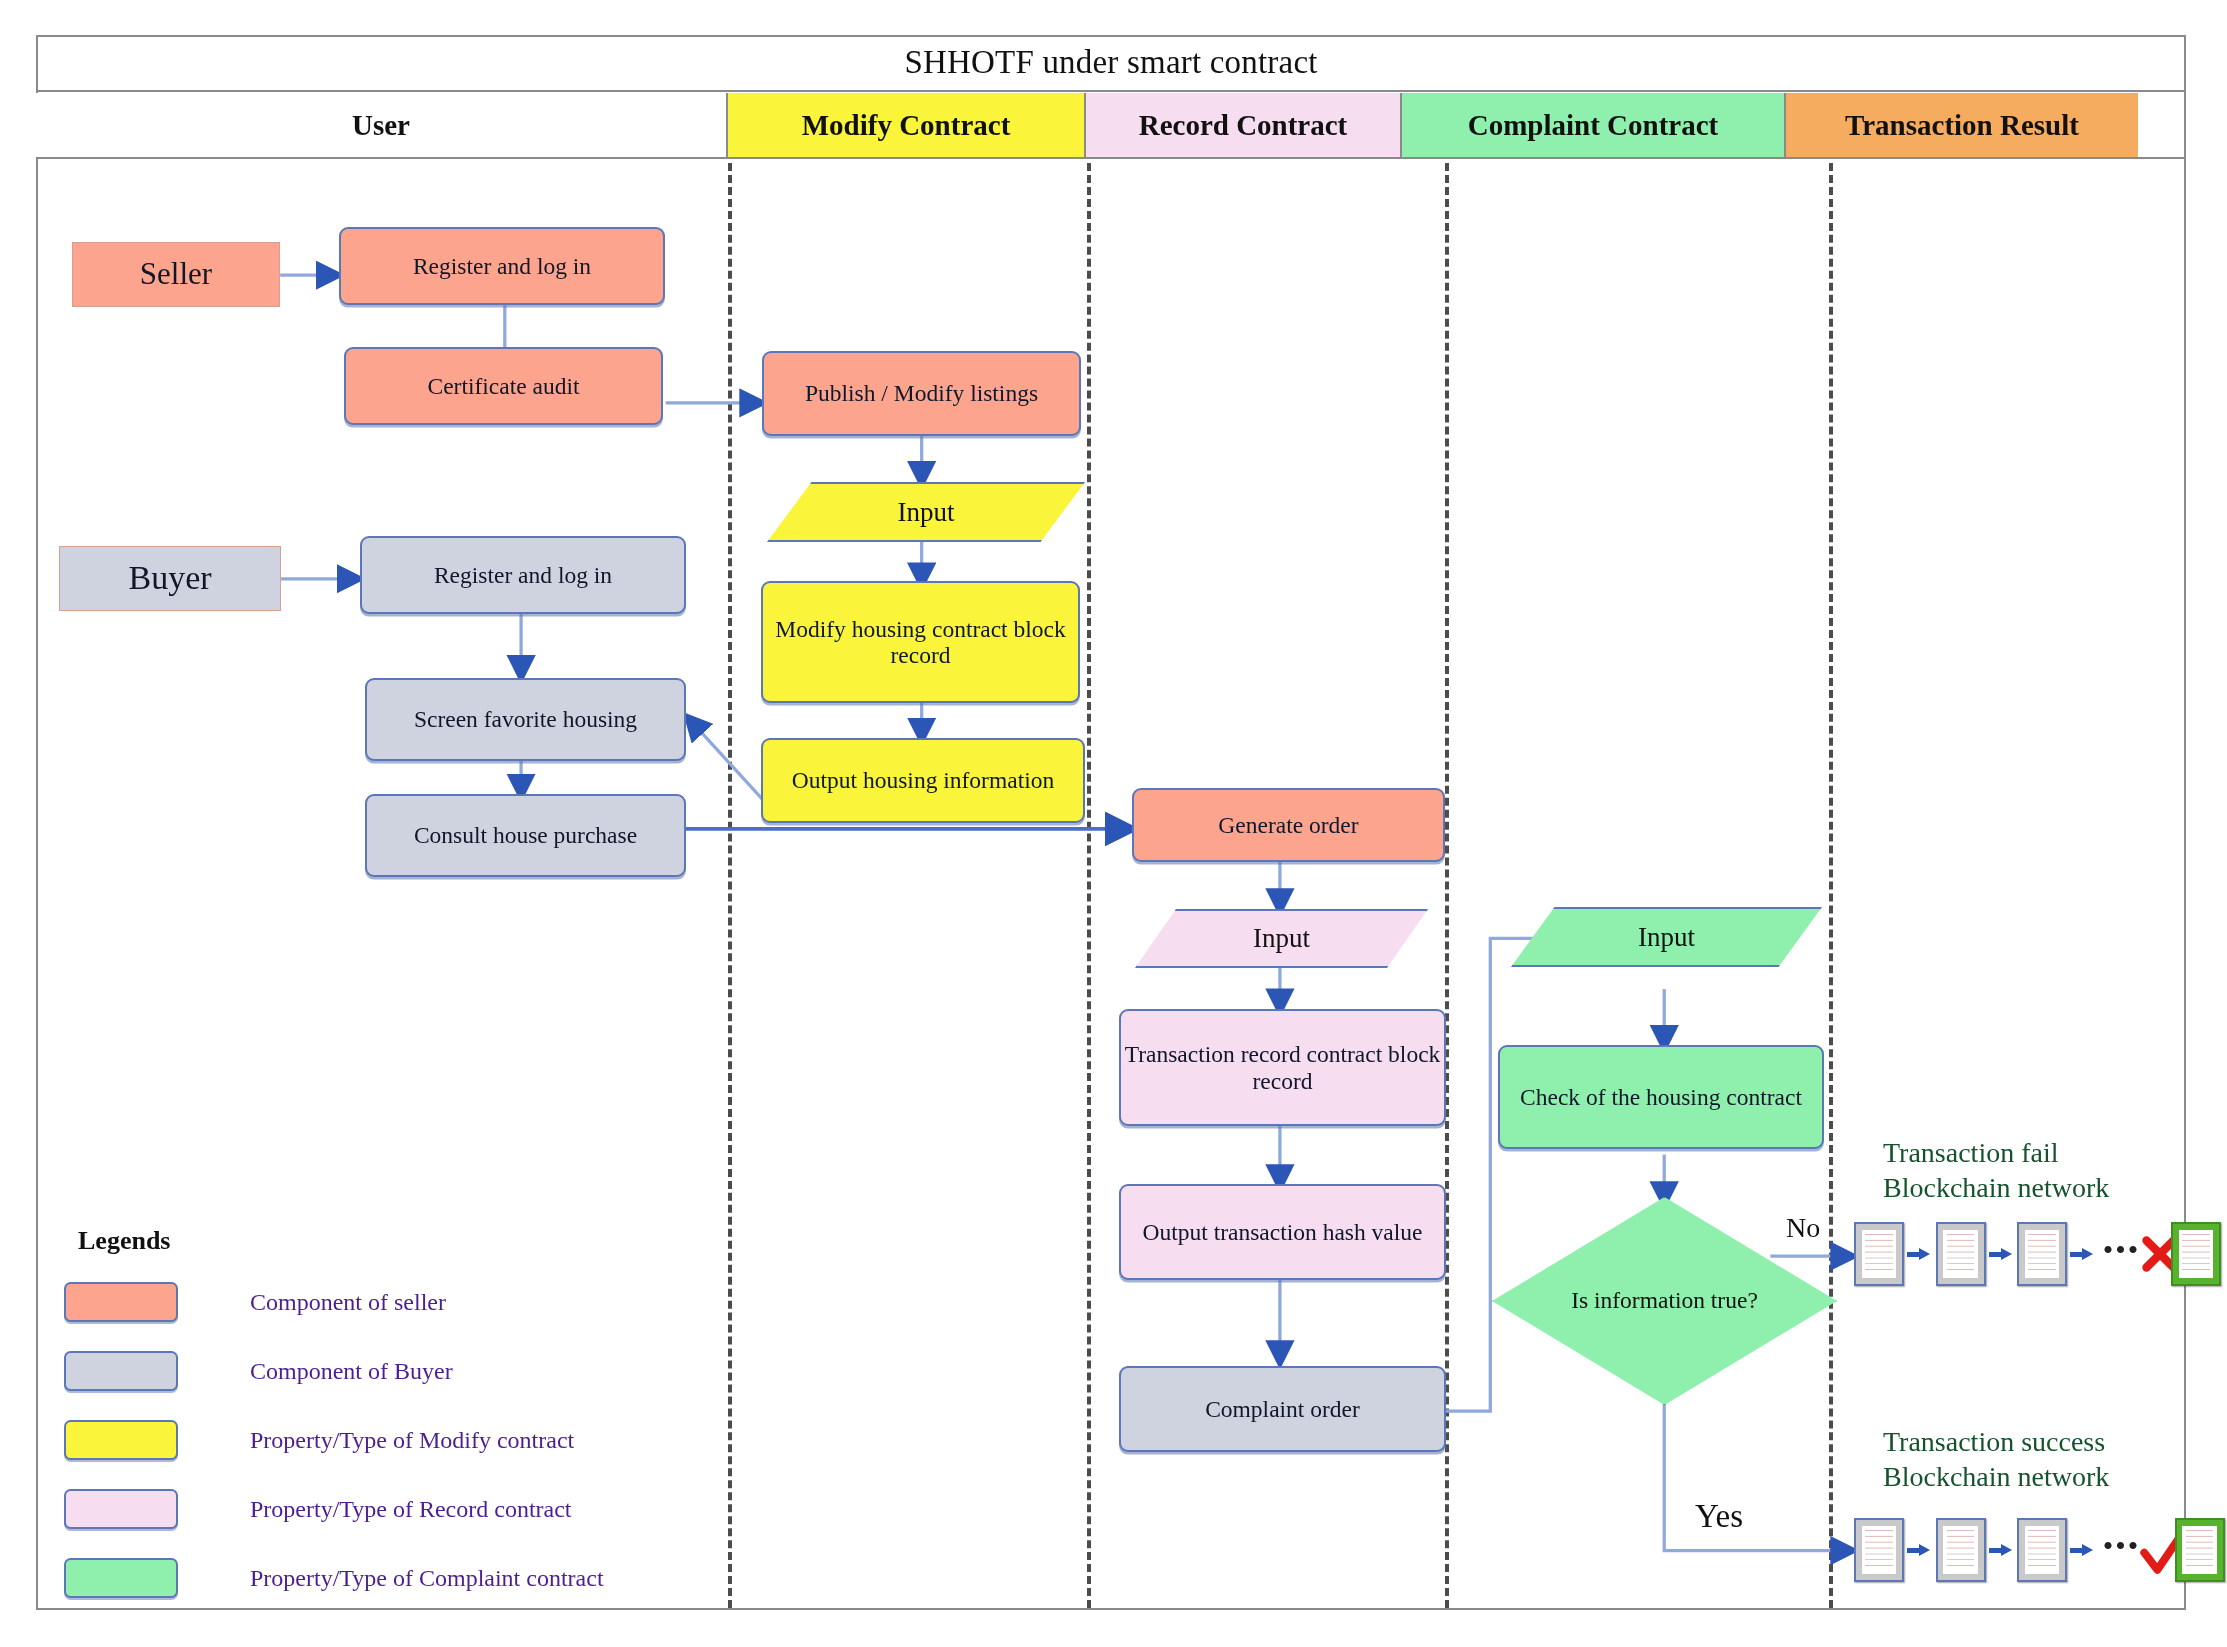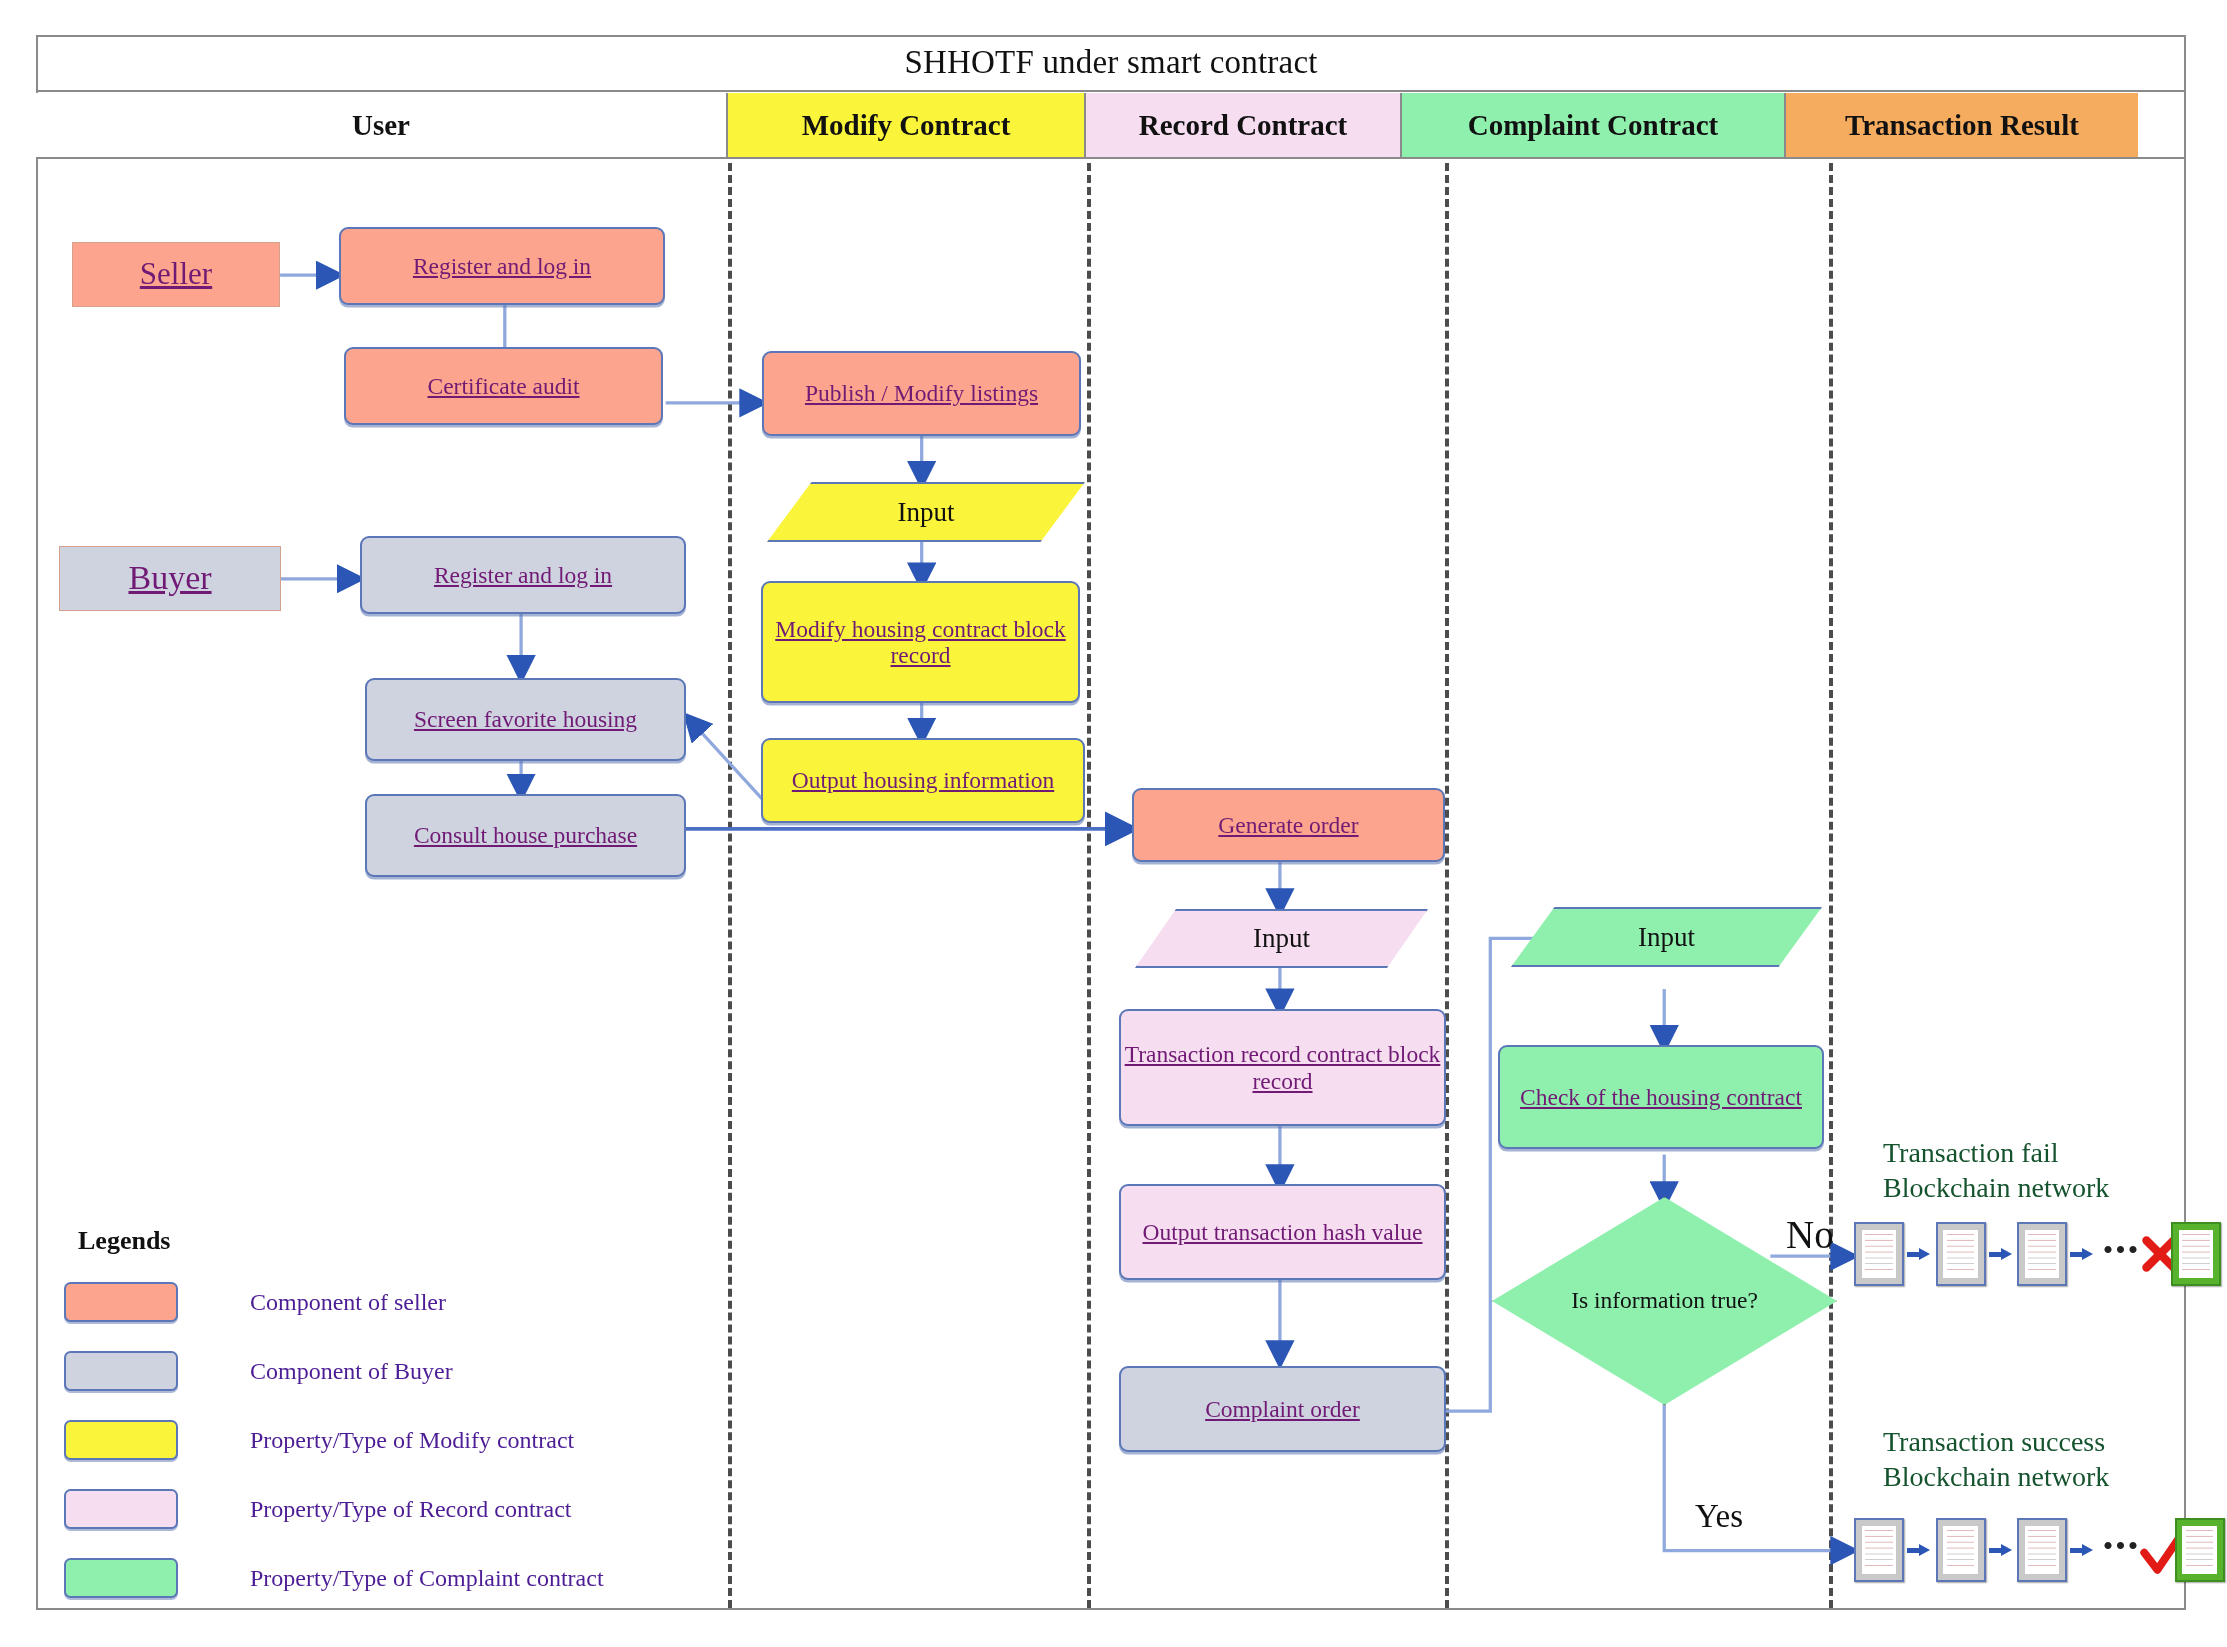--- a/index.html
+++ b/index.html
@@ -21,23 +21,23 @@
             border-bottom:2.6px solid #8a8a8a;box-sizing:border-box;display:flex;}
   .hdr-cell{display:flex;align-items:center;justify-content:center;
             font-weight:bold;font-size:29px;color:#111;box-sizing:border-box;}
   .hdr-cell.sep{border-right:2px solid #8a8a8a;}
 
   
   .divider{position:absolute;width:0;border-left:4.6px dashed #4c4c4c;}
 
   
   .node{position:absolute;box-sizing:border-box;display:flex;align-items:center;
-        justify-content:center;text-align:center;color:#701a75;line-height:1.12;
+        justify-content:center;text-align:center;color:#0f172a;line-height:1.12;
         font-size:23.5px;border:2px solid #5b77b8;border-radius:9px;
-        box-shadow:0 2.6px 0 rgba(90,115,175,.55);text-decoration:underline;}
+        box-shadow:0 2.6px 0 rgba(90,115,175,.55);}
   .node.plain{border-radius:0;box-shadow:none;border:0.7px solid #d6a08e;}
   .seller{background:#FCA48D;}
   .buyer{background:#CFD2DF;}
   .yellow{background:#FAF53A;}
   .pink{background:#F6DDF0;}
   .green{background:#8FF0AE;}
 
   
   .para{position:absolute;box-sizing:border-box;display:flex;align-items:center;
         justify-content:center;font-size:27px;color:#111;
@@ -189,21 +189,21 @@
   <div class="node pink" style="left:1119px;top:1184px;width:327px;height:96px;">Output transaction hash value</div>
 
   <div class="node buyer" style="left:1119px;top:1366px;width:327px;height:86px;">Complaint order</div>
 
   <div class="para g" style="left:1511px;top:907px;width:311px;height:60px;">Input</div>
 
   <div class="node green" style="left:1498px;top:1045px;width:326px;height:104px;">Check of the housing contract</div>
 
   <div class="diamond" style="left:1492px;top:1197px;width:345px;height:208px;">Is information true?</div>
 
-  <div class="lbl" style="left:1786px;top:1212px;font-size:39px;">No</div>
+  <div class="lbl" style="left:1786px;top:1212px;font-size:28px;">No</div>
 
   <div class="lbl" style="left:1695px;top:1498px;font-size:33px;">Yes</div>
 
   <div class="chain-cap" style="left:1883px;top:1135px;">
     <div>Transaction fail</div>
     <div>Blockchain network</div>
   </div>
 
   <div class="chain" style="left:1854px;top:1222px;">
     <span class="blk">

